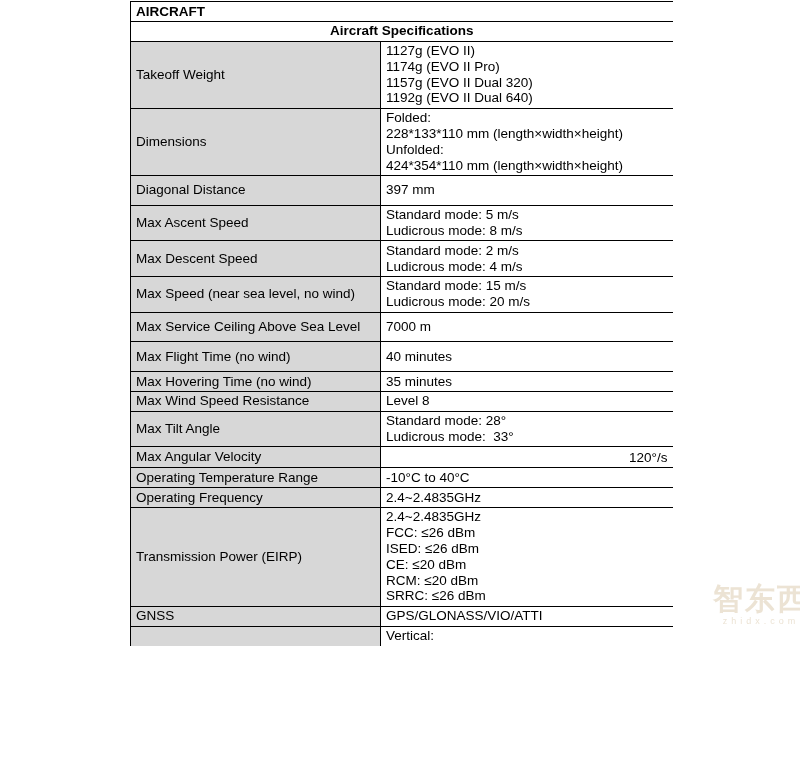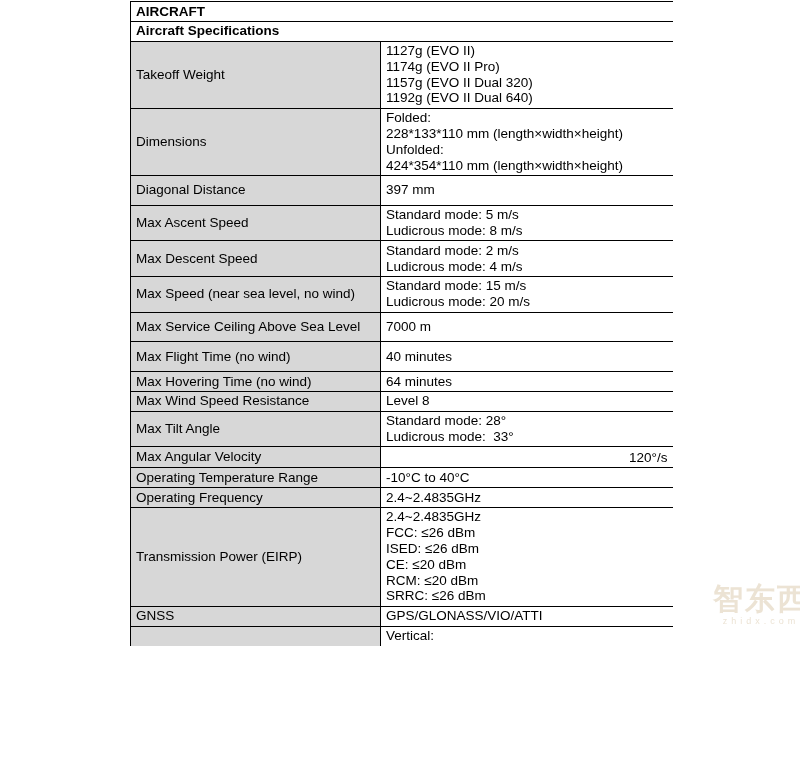--- a/index.html
+++ b/index.html
@@ -37,21 +37,21 @@
     font-weight: bold;
     font-size: 13.5px;
     line-height: 13px;
     padding: 1px 3px;
     background: #ffffff;
   }
   td.title-cell {
     font-weight: bold;
     font-size: 19px;
     line-height: 21px;
-    text-align: left;
+    text-align: center;
     padding: 3px 4px;
     background: #ffffff;
   }
   td.label-cell {
     background: #d7d7d7;
     width: 242px;
   }
   td.value-cell {
     background: #ffffff;
     white-space: pre-wrap;
@@ -142,21 +142,21 @@
         <tr>
           <td class="label-cell">Max Service Ceiling Above Sea Level</td>
           <td class="value-cell">7000 m</td>
         </tr>
         <tr>
           <td class="label-cell">Max Flight Time (no wind)</td>
           <td class="value-cell">40 minutes</td>
         </tr>
         <tr>
           <td class="label-cell">Max Hovering Time (no wind)</td>
-          <td class="value-cell">64 minutes</td>
+          <td class="value-cell">35 minutes</td>
         </tr>
         <tr>
           <td class="label-cell">Max Wind Speed Resistance</td>
           <td class="value-cell">Level 8</td>
         </tr>
         <tr>
           <td class="label-cell">Max Tilt Angle</td>
           <td class="value-cell">Standard mode: 28°
 Ludicrous mode:  33°</td>
         </tr>

